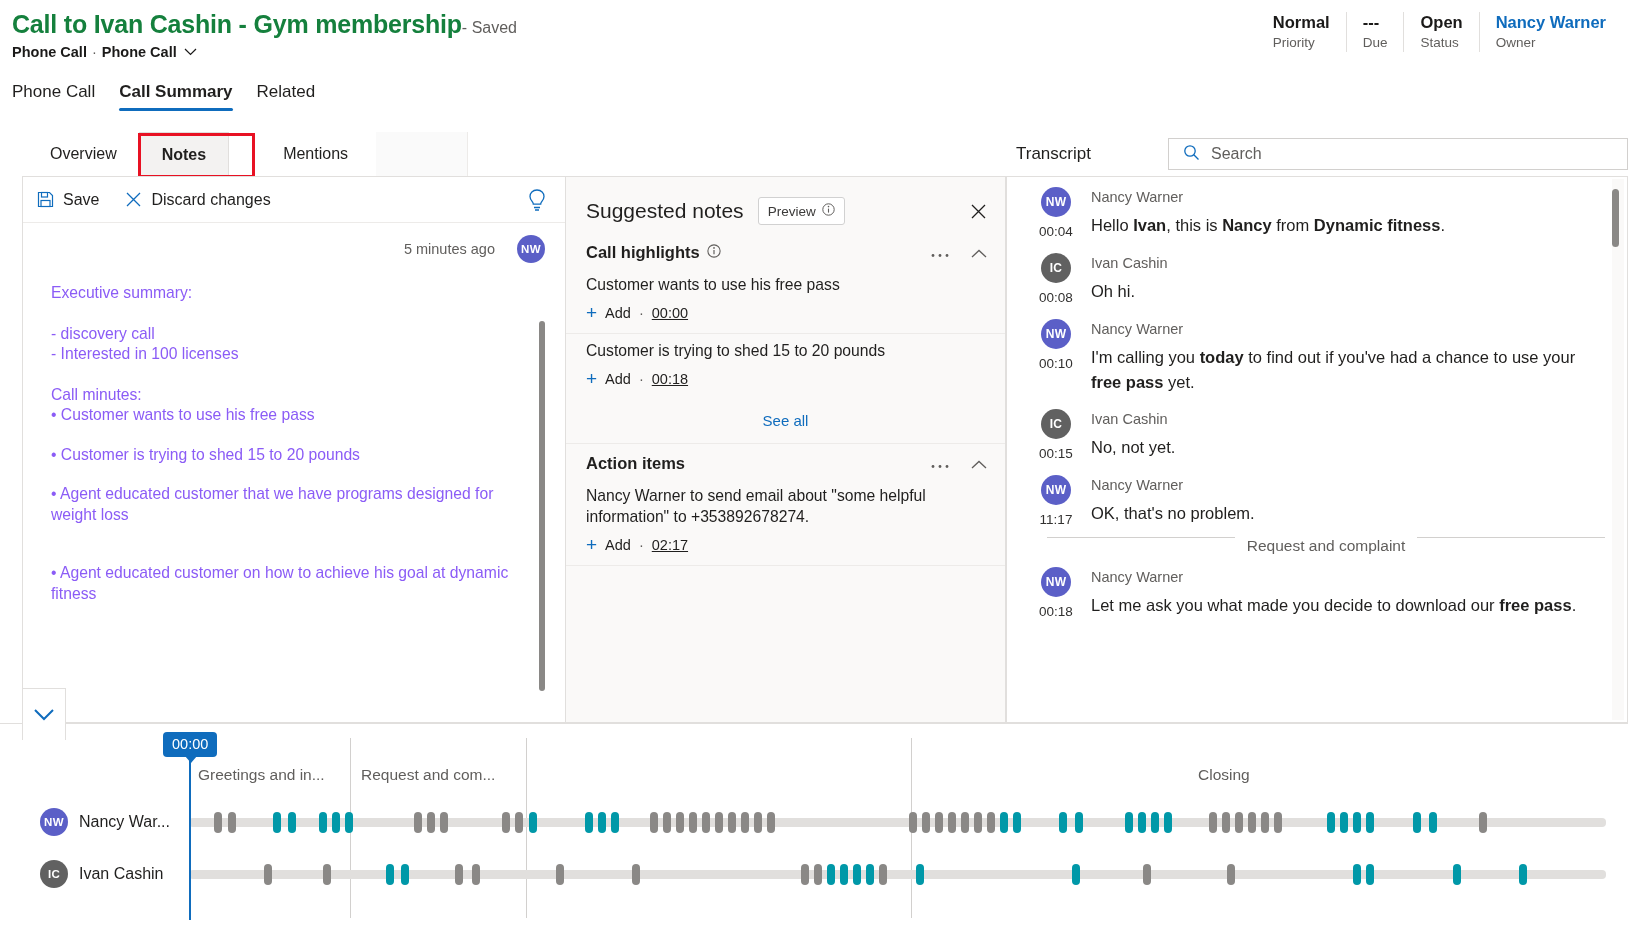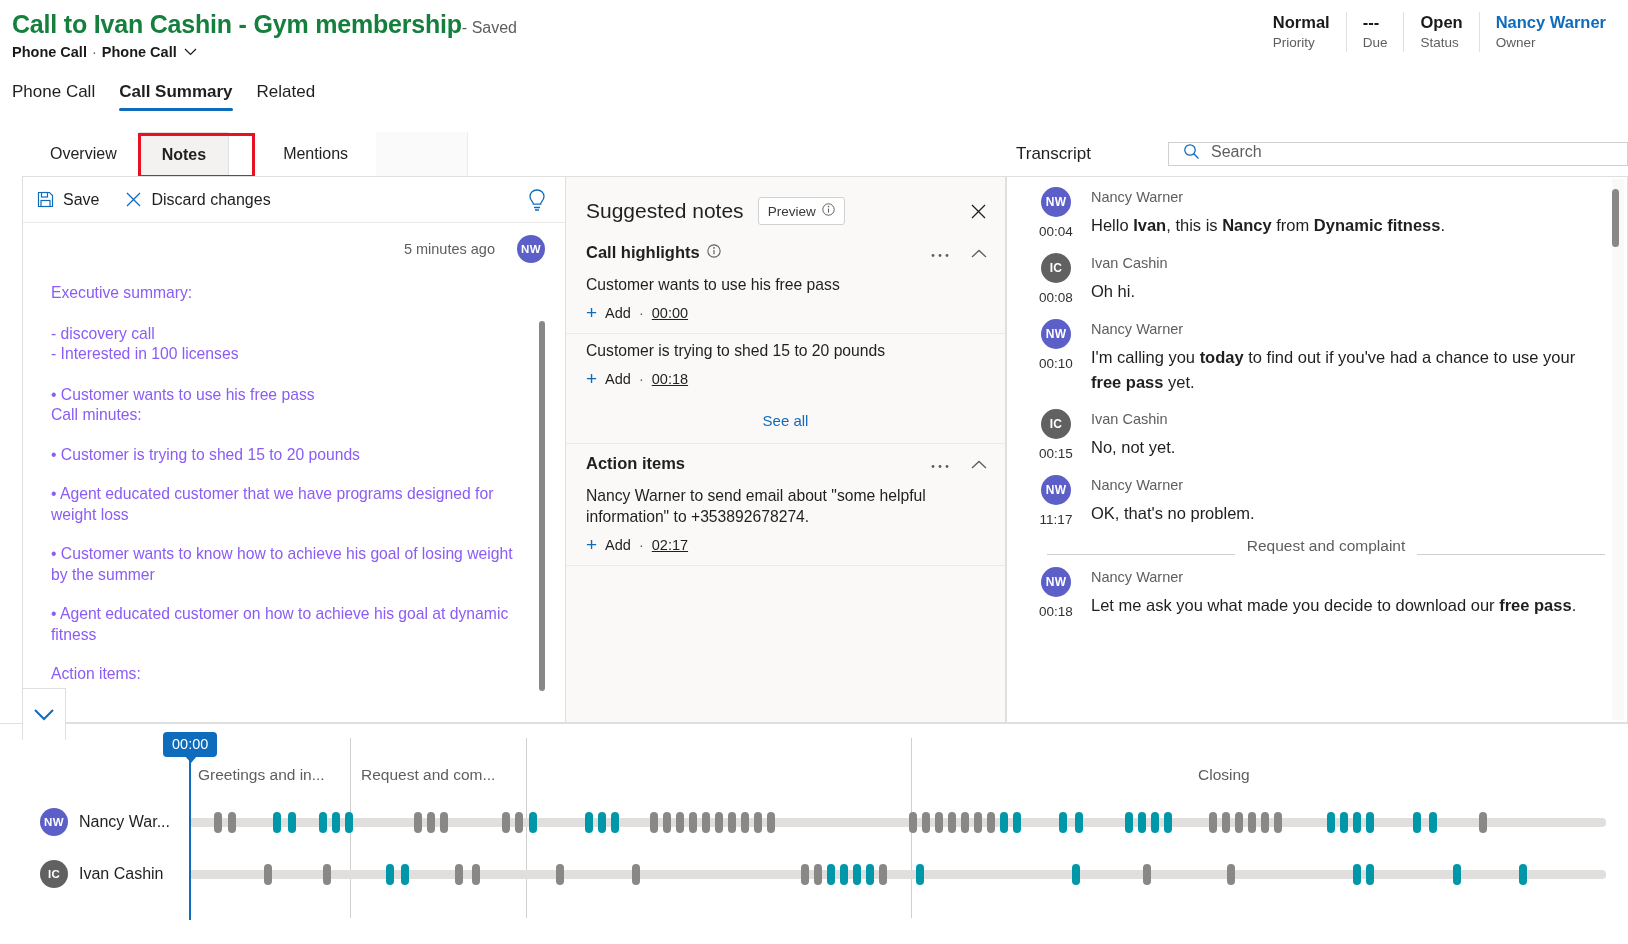--- a/index.html
+++ b/index.html
@@ -88,21 +88,21 @@
 
   
   .tr-col { flex: 1; background: #fff; border: 1px solid #e1dfdd; position: relative; overflow: hidden; }
   .tr-entry { display: flex; padding: 10px 20px 4px 18px; }
   .tr-left { width: 62px; flex: 0 0 62px; display: flex; flex-direction: column; align-items: center; }
   .tr-ts { font-size: 13.5px; color: #323130; margin-top: 7px; }
   .tr-right { flex: 1; padding-left: 4px; }
   .tr-name { font-size: 14.5px; color: #605e5c; line-height: 20px; }
   .tr-text { font-size: 16.5px; line-height: 25px; color: #201f1e; margin-top: 6px; }
   .tr-text b { font-weight: 700; }
-  .tr-divider { display: flex; align-items: flex-end; gap: 12px; padding: 6px 22px 2px 40px; }
+  .tr-divider { display: flex; align-items: flex-start; gap: 12px; padding: 6px 22px 2px 40px; }
   .tr-divider .ln { flex: 1; height: 1px; background: #d2d0ce; }
   .tr-divider .lbl { font-size: 15.5px; color: #605e5c; }
   .tr-sb-track { position: absolute; right: 3px; top: 2px; bottom: 2px; width: 12px; background: #faf9f8; }
   .tr-sb-thumb { position: absolute; right: 5px; top: 10px; width: 7px; height: 58px; background: #8a8886; border-radius: 4px; }
 
   
   .tl { position: relative; height: 203px; border-top: 1px solid #e1dfdd; background: #fff; }
   .tl-collapse { position: absolute; left: 22px; top: -36px; width: 44px; height: 52px; background: #fff; border: 1px solid #e1dfdd; border-bottom: none; display: flex; align-items: center; justify-content: center; color: #0f6cbd; cursor: pointer; z-index: 4; }
   .tl-seg-line { position: absolute; top: 14px; bottom: 8px; width: 1px; background: #d2d0ce; }
   .tl-seg-lbl { position: absolute; top: 42px; font-size: 15.5px; color: #605e5c; white-space: nowrap; }
@@ -159,21 +159,21 @@
 
 <div class="subtabs">
   <div class="st">Overview</div>
   <div class="st sel">Notes</div>
   <div class="st-blank"></div>
   <div class="st">Mentions</div>
   <div class="st-ph"></div>
   <div class="redbox"></div>
 <div style="position: absolute; left: 1010px; top: 0px; right: 0px; height: 44px; display: flex; align-items: center;">
       <div style="font-size: 17px; color: rgb(32, 31, 30); width: 158px; padding-left: 6px;">Transcript</div>
-      <div style="flex: 1 1 0%; height: 24px; background: rgb(255, 255, 255); border: 1px solid rgb(210, 208, 206); display: flex; align-items: flex-start; gap: 11px; padding: 0px 14px;">
+      <div style="flex: 1 1 0%; height: 32px; background: rgb(255, 255, 255); border: 1px solid rgb(210, 208, 206); display: flex; align-items: center; gap: 11px; padding: 0px 14px;">
         <span><svg width="17" height="17" viewBox="0 0 17 17">
             <circle cx="7" cy="7" r="5.2" fill="none" stroke="#0f6cbd" stroke-width="1.3"></circle>
             <path d="M10.8 10.8 L15.5 15.5" stroke="#0f6cbd" stroke-width="1.3"></path>
           </svg></span>
         <span style="font-size: 16px; color: rgb(96, 94, 92);">Search</span>
       </div>
     </div>
   </div>
 
 <div class="body">
@@ -208,32 +208,30 @@
       <span class="notes-time">5 minutes ago</span>
       <span class="av av-nw av28">NW</span>
     </div>
 
     <div class="notes-body">
       <p>Executive summary:</p>
       <div class="nb-gap"></div>
       <p>- discovery call</p>
       <p>- Interested in 100 licenses</p>
       <div class="nb-gap"></div>
+      <p>Call minutes:</p>
       <p>• Customer wants to use his free pass</p>
-      <p>Call minutes:</p>
       <div class="nb-gap-s"></div>
       <p>• Customer is trying to shed 15 to 20 pounds</p>
       <div class="nb-gap-s"></div>
       <p>• Agent educated customer that we have programs designed for weight loss</p>
       <div class="nb-gap-s"></div>
-      <p>• Customer wants to know how to achieve his goal of losing weight by the summer</p>
       <div class="nb-gap-s"></div>
       <p>• Agent educated customer on how to achieve his goal at dynamic fitness</p>
       <div class="nb-gap-s"></div>
-      <p>Action items:</p>
       <div class="notes-sb"></div>
     </div>
   </div>
 
   <div class="sug-col">
     <div class="sug-head">
       <span class="sug-title">Suggested notes</span>
       <span class="pv-badge">
         <span>Preview</span>
         <span><svg width="13" height="13" viewBox="0 0 13 13">

